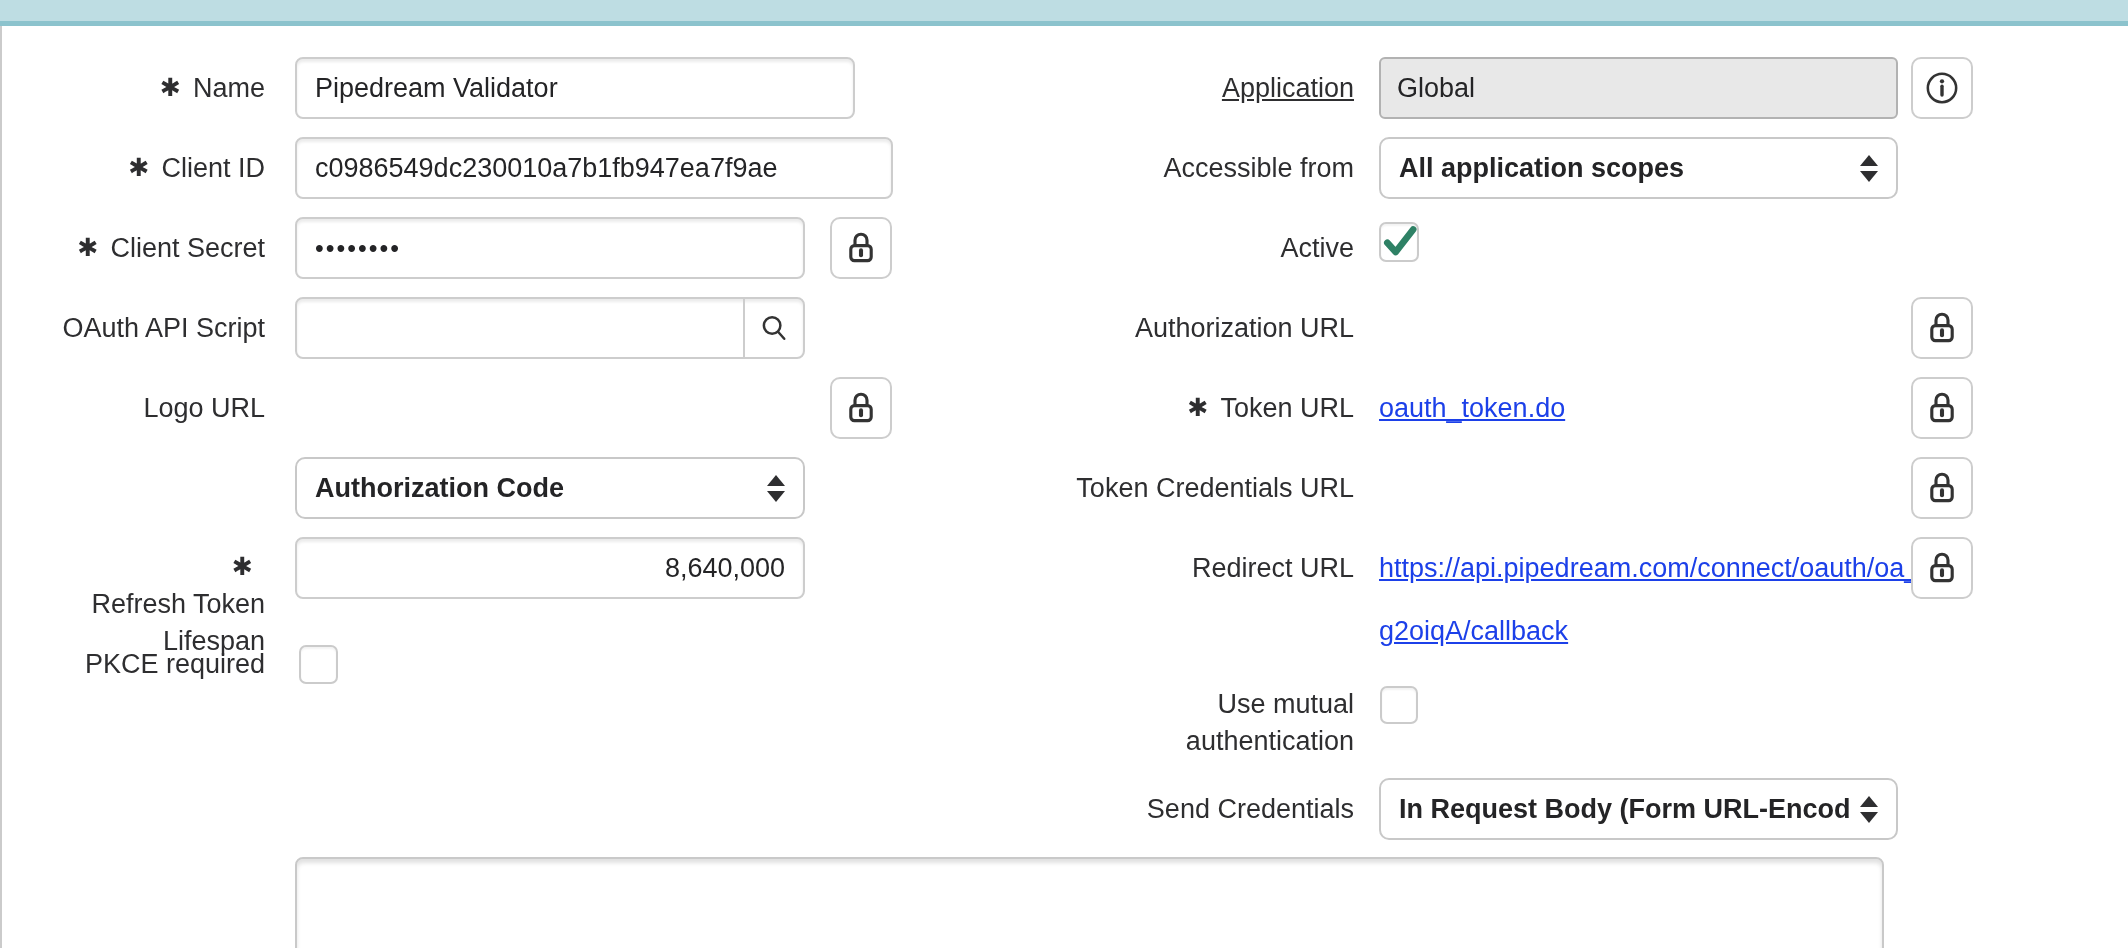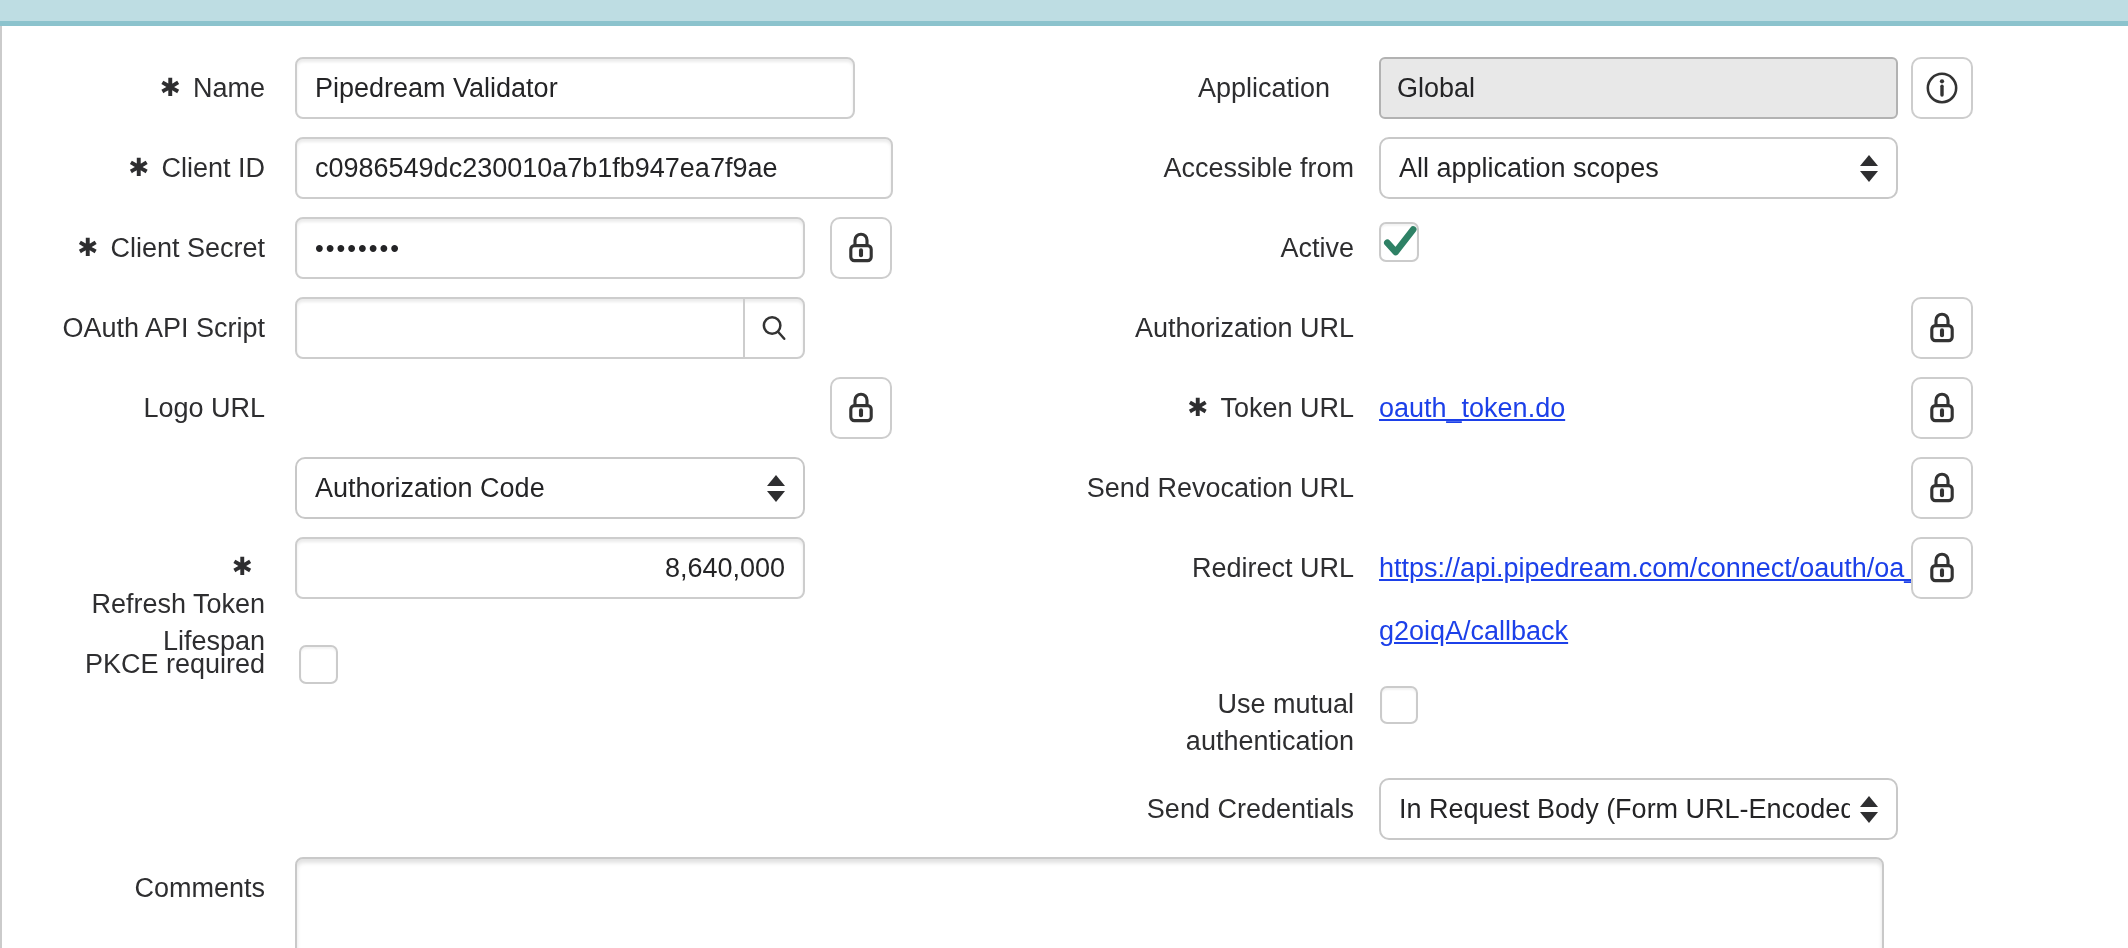--- a/index.html
+++ b/index.html
@@ -29,21 +29,21 @@
   .refwrap input{flex:1;border:none;background:transparent;outline:none;font-size:27px;padding:0 18px;
     font-family:"Liberation Sans","DejaVu Sans",sans-serif;}
   .refbtn{width:58px;border-left:2px solid #cdcdcd;display:flex;align-items:center;justify-content:center;cursor:pointer;}
 
   .readonly{
     position:absolute;box-sizing:border-box;height:62px;background:#e8e8e8;border:2px solid #b2b2b2;border-radius:6px;
     font-size:27px;color:#242426;line-height:58px;padding:0 18px;
   }
   .select{
     position:absolute;box-sizing:border-box;height:62px;border:2px solid #c8c8c8;border-radius:10px;background:#fff;
-    display:flex;align-items:center;font-size:27px;color:#242426;padding:0 18px;cursor:pointer;
+    display:flex;align-items:center;font-size:27px;color:#242426;padding:0 18px;cursor:pointer;font-weight:bold;
   }
   .select .val{flex:1;white-space:nowrap;overflow:hidden;}
   .spinner{display:flex;flex-direction:column;align-items:center;margin-left:10px;}
   .tri-up{width:0;height:0;border-left:9px solid transparent;border-right:9px solid transparent;border-bottom:11px solid #2e2e30;}
   .tri-down{width:0;height:0;border-left:9px solid transparent;border-right:9px solid transparent;border-top:11px solid #2e2e30;margin-top:5px;}
 
   .sidebtn{
     position:absolute;box-sizing:border-box;width:62px;height:62px;background:#fff;border:2px solid #cdcdcd;border-radius:10px;
     display:flex;align-items:center;justify-content:center;cursor:pointer;
   }
@@ -121,24 +121,23 @@
         <span class="req">✱</span>
         <span>Refresh Token</span>
       </span>
     <span>Lifespan</span>
   </div>
   <input class="input num" style="left: 295px; top: 537px; width: 510px;" value="8,640,000">
 
   <div class="lbl" style="top:633px;right:1863px;line-height:62px;"><span>PKCE required</span></div>
   <div class="checkbox" style="left:299px;top:645px;width:39px;height:39px;"></div>
 
-  <div class="lbl" style="top:857px;right:1863px;"><span>Comments</span></div>
   <textarea class="comments" style="left: 295px; top: 857px; width: 1589px; height: 130px;" value=""></textarea>
 
-  <div class="lbl" style="top:57px;right:798px;"><span>Application</span></div>
+  <div class="lbl" style="top:57px;right:774px;text-decoration:underline;"><span>Application</span></div>
   <div class="readonly" style="left:1379px;top:57px;width:519px;padding-left:16px;">Global</div>
   <div class="sidebtn" style="left:1911px;top:57px;">
     <span>
       <svg width="34" height="34" viewBox="0 0 24 24" fill="none">
         <circle cx="12" cy="12" r="10" stroke="#333" stroke-width="1.8"></circle>
         <circle cx="12" cy="7.3" r="1.5" fill="#333"></circle>
         <line x1="12" y1="10.8" x2="12" y2="17" stroke="#333" stroke-width="2.4" stroke-linecap="round"></line>
       </svg>
     </span>
   </div>
@@ -177,21 +176,21 @@
   <div class="sidebtn" style="left:1911px;top:377px;">
     <span>
       <svg width="32" height="36" viewBox="0 0 26 30" fill="none">
         <path d="M8 13 V8.5 a5 5 0 0 1 10 0 V13" stroke="#333" stroke-width="2.6"></path>
         <rect x="4.5" y="13" width="17" height="12.5" rx="3" stroke="#333" stroke-width="2.6"></rect>
         <line x1="13" y1="17" x2="13" y2="21" stroke="#333" stroke-width="3.4" stroke-linecap="round"></line>
       </svg>
     </span>
   </div>
 
-  <div class="lbl" style="top:457px;right:774px;"><span>Send Revocation URL</span></div>
+  <div class="lbl" style="top:457px;right:774px;"><span>Token Credentials URL</span></div>
   <div class="sidebtn" style="left:1911px;top:457px;">
     <span>
       <svg width="32" height="36" viewBox="0 0 26 30" fill="none">
         <path d="M8 13 V8.5 a5 5 0 0 1 10 0 V13" stroke="#333" stroke-width="2.6"></path>
         <rect x="4.5" y="13" width="17" height="12.5" rx="3" stroke="#333" stroke-width="2.6"></rect>
         <line x1="13" y1="17" x2="13" y2="21" stroke="#333" stroke-width="3.4" stroke-linecap="round"></line>
       </svg>
     </span>
   </div>
 

